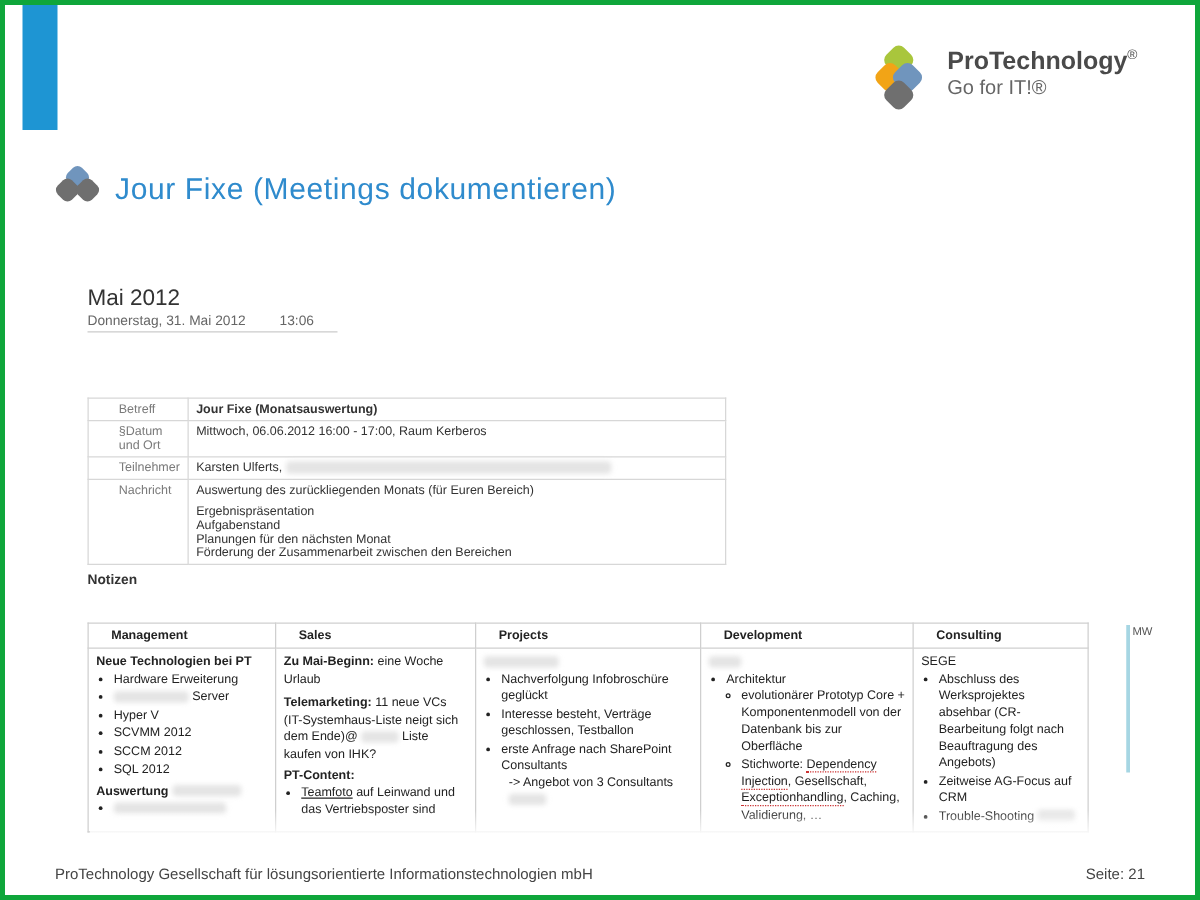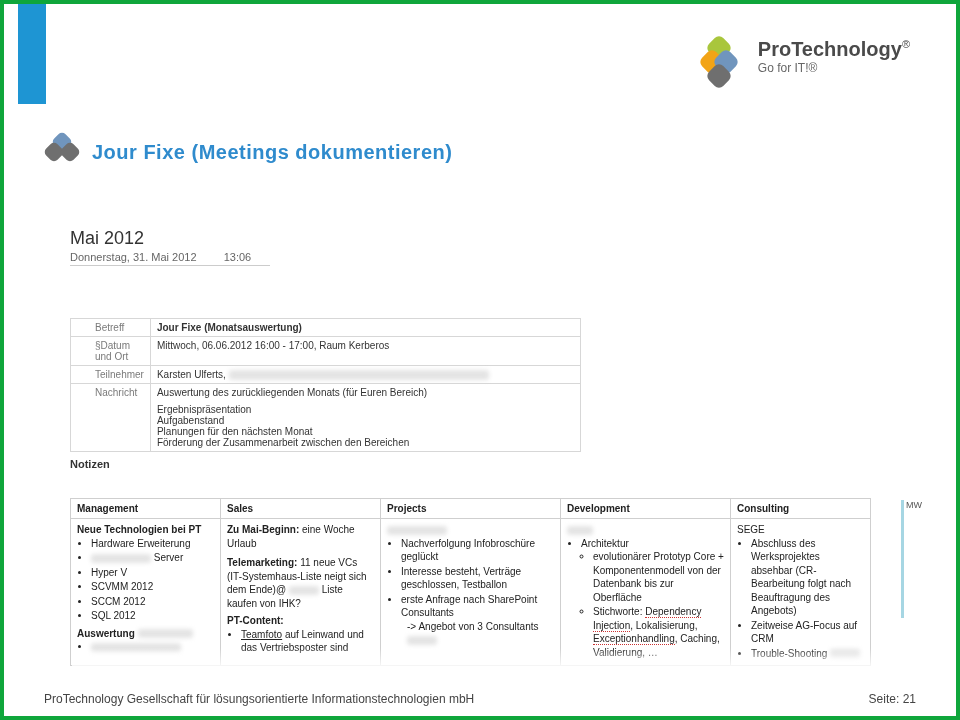--- a/index.html
+++ b/index.html
@@ -44,43 +44,43 @@
     border-radius: 6px;
     transform: rotate(45deg);
   }
   .q1 { background:#a9c63c; left: 7px; top: 0; }
   .q2 { background:#f2a416; left: 0; top: 14px; }
   .q3 { background:#7095bd; left: 14px; top: 14px; }
   .q4 { background:#6f6f6f; left: 7px; top: 28px; }
   .brand-text { line-height: 1.1; }
   .brand-name { font-size: 20px; font-weight: 600; color:#4a4a4a; }
   .brand-reg  { font-size: 11px; vertical-align: top; color:#4a4a4a; }
-  .brand-slogan { font-size: 12px; color:#666; margin-top:2px; }
+  .brand-slogan { font-size: 16px; color:#666; margin-top:2px; }
 
   
   .title-row {
     position: absolute;
     left: 46px; top: 134px;
     display: flex;
     align-items: center;
   }
   .title-icon {
     width: 36px; height: 36px;
     position: relative;
     margin-right: 10px;
   }
   .ti { position:absolute; width:16px; height:16px; border-radius:5px; transform:rotate(45deg); }
   .ti1 { background:#7095bd; left:8px; top:0; }
   .ti2 { background:#6f6f6f; left:0;  top:10px; }
   .ti3 { background:#6f6f6f; left:16px; top:10px; }
   .slide-title {
-    font-size: 20px;
+    font-size: 24px;
     color:#2f8bcd;
     letter-spacing: .5px;
-    font-weight: 700;
+    font-weight: 400;
   }
 
   
   .note-area {
     position: absolute;
     left: 70px; right: 68px; top: 228px; bottom: 62px;
     color:#222;
   }
   .note-title { font-size: 18px; color:#333; margin-bottom:2px; }
   .note-meta  { font-size: 11px; color:#666; border-bottom:1px solid #ccc; width: 200px; padding-bottom:2px; }
@@ -121,21 +121,21 @@
     left:0; right:-2px; top:270px;
     border-collapse: collapse;
     font-size: 10px;
     table-layout: fixed;
     width: 800px;
   }
   .grid th {
     text-align:left;
     font-weight:700;
     border:1px solid #cfcfcf;
-    padding:4px 6px;
+    padding:4px 18px;
     background:#fff;
   }
   .grid td {
     border:1px solid #cfcfcf;
     padding:4px 6px;
     vertical-align: top;
     line-height:1.35;
   }
   .grid ul { margin:0 0 0 14px; padding:0; }
   .grid ul ul { margin-left: 12px; list-style: circle; }
@@ -292,21 +292,21 @@
           </li>
         </ul>
       </td>
 
       <td>
         <div><span class="blur" style="width:26px"></span></div>
         <ul>
           <li><span>Architektur</span>
             <ul>
               <li>evolutionärer Prototyp Core + Komponentenmodell von der Datenbank bis zur Oberfläche</li>
-              <li><span>Stichworte: </span><span class="dotted">Dependency Injection</span><span>, Lokalisierung, </span><span class="dotted">Exceptionhandling</span><span>, Caching, Validierung, …</span></li>
+              <li><span>Stichworte: </span><span class="dotted">Dependency Injection</span><span>, Gesellschaft, </span><span class="dotted">Exceptionhandling</span><span>, Caching, Validierung, …</span></li>
             </ul>
           </li>
         </ul>
       </td>
 
       <td>
         <div>SEGE</div>
         <ul>
           <li>Abschluss des Werksprojektes absehbar (CR-Bearbeitung folgt nach Beauftragung des Angebots)</li>
           <li>Zeitweise AG-Focus auf CRM</li>

